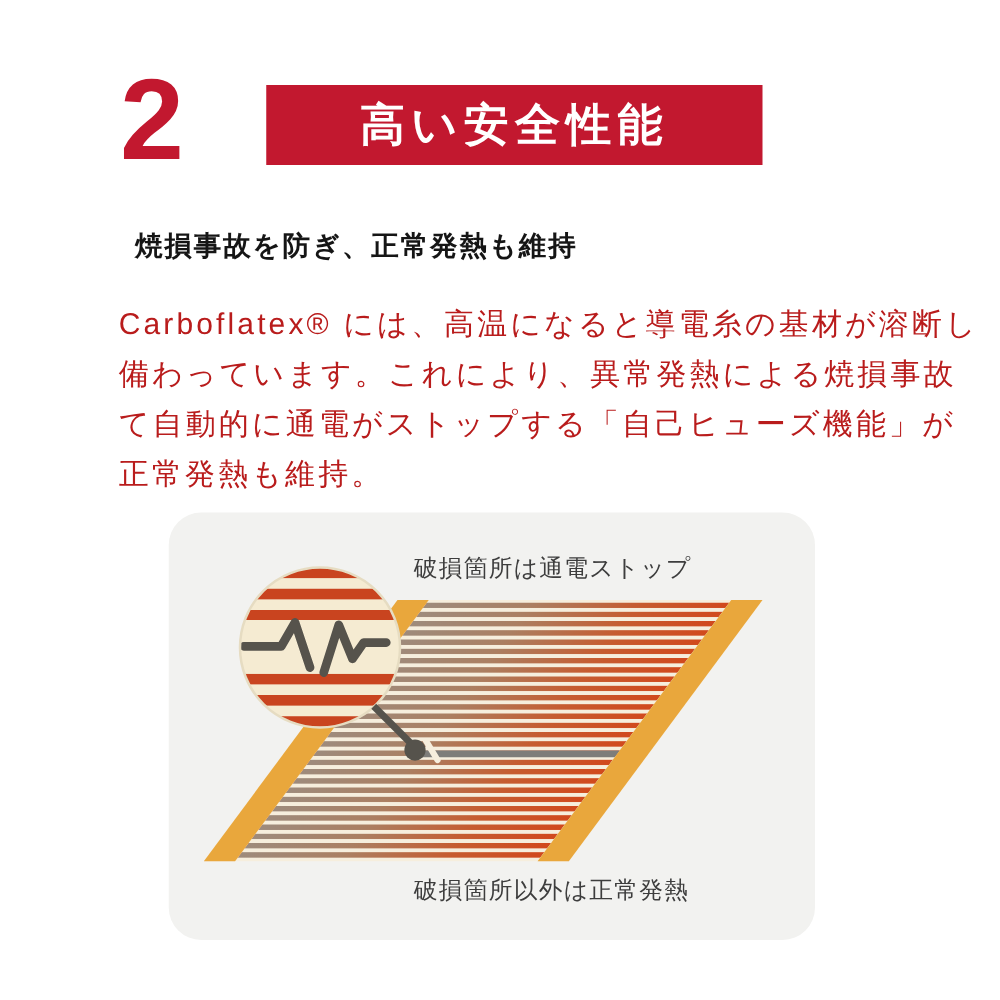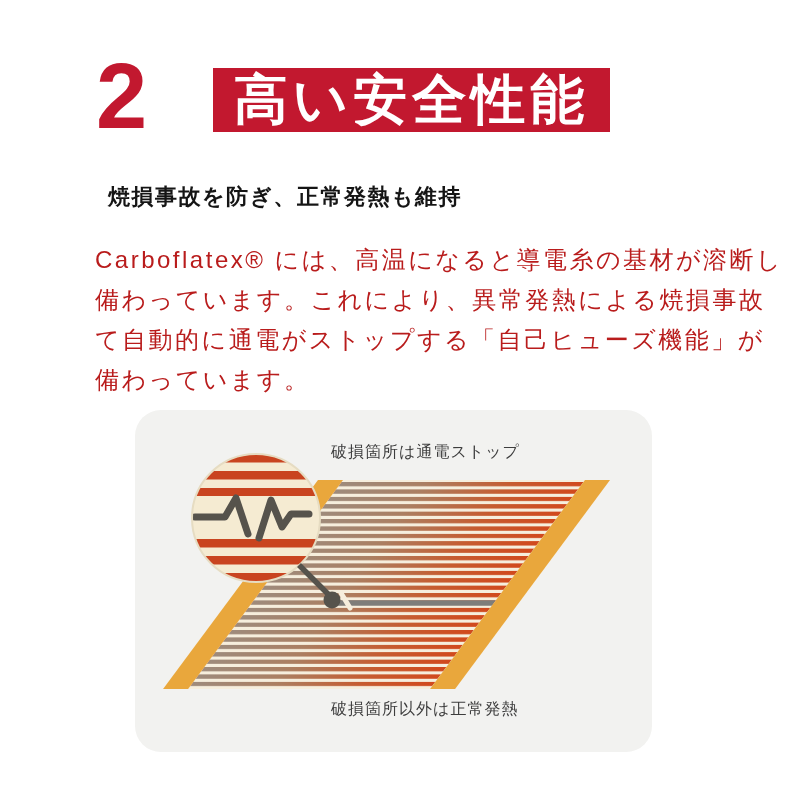--- a/index.html
+++ b/index.html
@@ -10,40 +10,40 @@
   .big-number {
     position:absolute; left:96px; top:50px;
     font-size:92px; font-weight:800; line-height:1;
     color:#c2182f;
   }
   .banner {
     position:absolute; left:213px; top:68px; width:397px; height:64px;
     background:#c2182f; display:flex; align-items:center; justify-content:center;
   }
   .banner-title {
-    color:#ffffff; font-size:54px; font-weight:700; letter-spacing:5px; white-space:nowrap;
+    color:#ffffff; font-size:36px; font-weight:700; letter-spacing:5px; white-space:nowrap;
   }
   .subheading {
     position:absolute; left:108px; top:182px;
     font-size:22px; font-weight:700; color:#151515; letter-spacing:1.5px; white-space:nowrap;
   }
   .body-text {
     position:absolute; left:95px; top:240px; width:660px;
     font-size:24px; font-weight:400; color:#b91c1c;
     letter-spacing:2.5px; line-height:40px;
   }
   .body-text div { white-space:nowrap; }
 
   .card {
     position:absolute; left:135px; top:410px; width:517px; height:342px;
     background:#f2f2f0; border-radius:26px;
   }
   .card svg { position:absolute; left:0; top:0; }
   .card-label {
-    position:absolute; font-size:16px; color:#3d3d3d; letter-spacing:1px; white-space:nowrap;
+    position:absolute; font-size:19px; color:#3d3d3d; letter-spacing:1px; white-space:nowrap;
   }
   .label-top { left:196px; top:32px; }
   .label-bottom { left:196px; top:289px; }
 </style>
 </head>
 <body>
 
 <div class="page">
 
   <div class="big-number">2</div>
@@ -51,21 +51,21 @@
   <div class="banner">
     <span class="banner-title">高い安全性能</span>
   </div>
 
   <div class="subheading">焼損事故を防ぎ、正常発熱も維持</div>
 
   <div class="body-text">
     <div>Carboflatex® には、高温になると導電糸の基材が溶断し</div>
     <div>備わっています。これにより、異常発熱による焼損事故</div>
     <div>て自動的に通電がストップする「自己ヒューズ機能」が</div>
-    <div>備わっています。</div>
+    <div>正常発熱も維持。</div>
   </div>
 
   <div class="card">
     <svg width="517" height="342" viewBox="0 0 517 342">
       <defs>
         <linearGradient id="stripeGrad" x1="0" y1="0" x2="242" y2="0" gradientUnits="userSpaceOnUse">
           <stop offset="0" stop-color="#9e8b7c"></stop>
           <stop offset="0.35" stop-color="#ab7f62"></stop>
           <stop offset="0.7" stop-color="#c65c30"></stop>
           <stop offset="1" stop-color="#d1491d"></stop>

